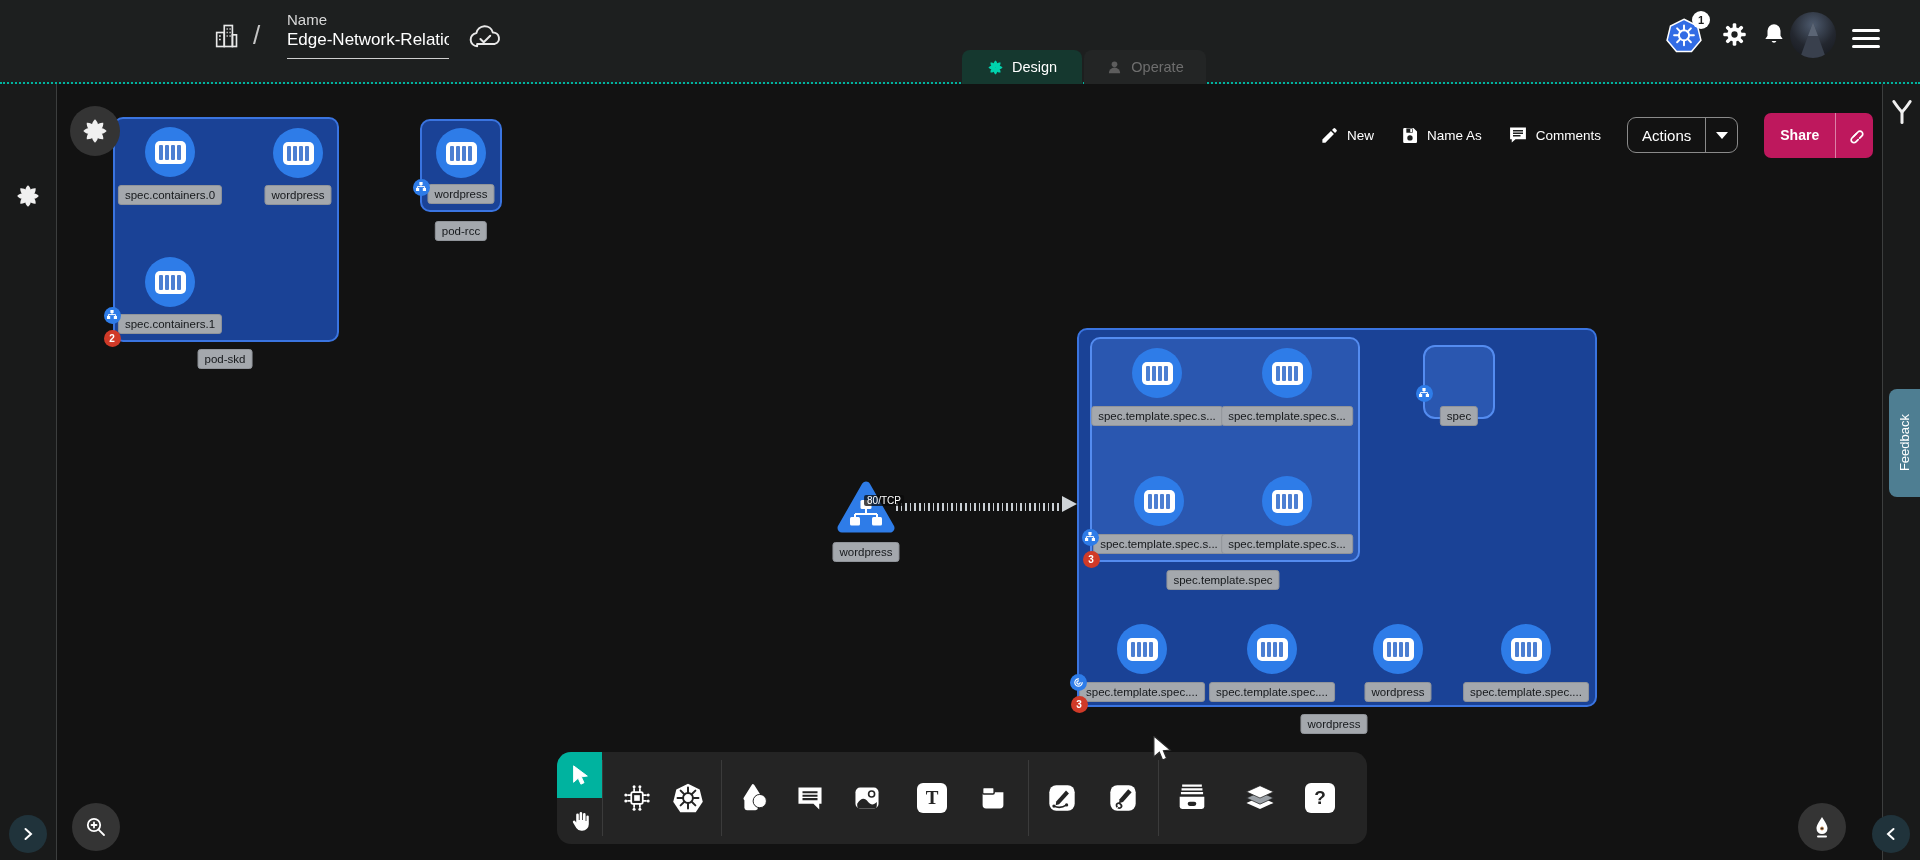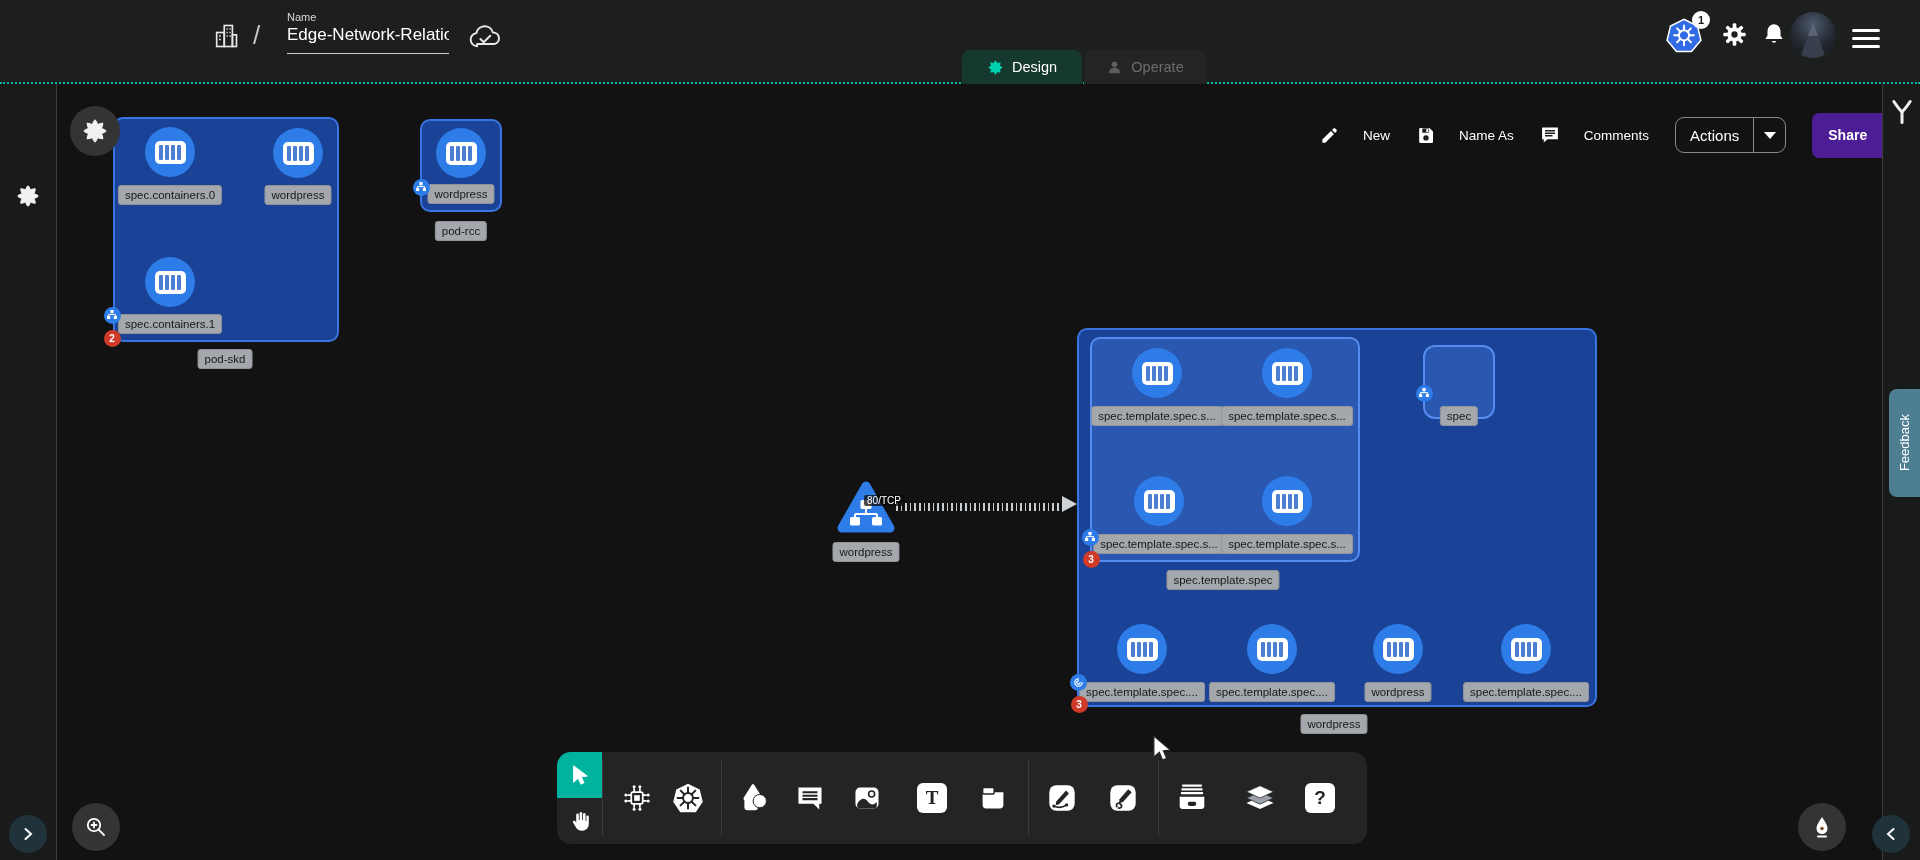--- a/index.html
+++ b/index.html
@@ -4,41 +4,41 @@
 <style>
 *{box-sizing:border-box}
 html,body{margin:0;padding:0;background:#0d0d0d}
 body{font-family:"Liberation Sans",sans-serif;-webkit-font-smoothing:antialiased}
 #stage{position:relative;width:1920px;height:860px;background:#121212;overflow:hidden}
 .abs{position:absolute}
 .flex{display:flex;align-items:center}
 
 .header{position:absolute;left:0;top:0;width:1920px;height:84px;background:#1d1f1f;border-bottom:2px dotted #00B39F;z-index:50}
 .brand-text{color:#fff;font-size:27px;font-weight:700;letter-spacing:2px}
-.name-label{color:#d8d8d8;font-size:11px}
+.name-label{color:#d8d8d8;font-size:15px}
 .name-input{background:transparent;border:none;outline:none;border-bottom:1px solid #cfcfcf;color:#fff;font-size:17px;width:162px;padding:2px 0 8px 0;font-family:"Liberation Sans",sans-serif}
 .slash{color:#c5c5c5;font-size:26px;font-weight:300}
 .tab{height:34px;border-radius:8px 8px 0 0;display:flex;align-items:center;justify-content:center;gap:8px;font-size:14.5px;cursor:pointer}
 .tab.design{width:120px;background:#15382f;color:#fff}
 .tab.operate{width:122px;background:#232525;color:#6e6e6e}
 .hbadge{position:absolute;width:18px;height:18px;border-radius:50%;background:#fff;color:#1c1c1c;font-size:11px;font-weight:700;display:flex;align-items:center;justify-content:center}
 .burger span{display:block;width:28px;height:3px;background:#fff;border-radius:2px;margin:5px 0}
 
 .lside{position:absolute;left:0;top:84px;width:57px;height:776px;background:#191a1a;border-right:1px solid #3c3e3e;z-index:40}
 .rside{position:absolute;left:1882px;top:84px;width:38px;height:776px;background:#191a1a;border-left:1px solid #3c3e3e;z-index:40}
 .feedback{position:absolute;left:1889px;top:389px;width:31px;height:108px;background:#4e7e92;border-radius:8px 0 0 8px;display:flex;align-items:center;justify-content:center;z-index:45;cursor:pointer}
 .vtext{writing-mode:vertical-rl;transform:rotate(180deg);color:#fff;font-size:13px}
 
 .actrow{position:absolute;left:1320px;top:116px;height:38px;display:flex;align-items:center;gap:26px;z-index:30}
-.actitem{display:flex;align-items:center;gap:24px;color:#fff;font-size:13.5px;cursor:pointer;white-space:nowrap}
+.actitem{display:flex;align-items:center;gap:8px;color:#fff;font-size:13.5px;cursor:pointer;white-space:nowrap}
 .actions-btn{display:flex;align-items:center;height:36px;border:1.5px solid #8a8a8a;border-radius:9px;color:#fff;font-size:15px;overflow:hidden;cursor:pointer}
 .actions-btn .lbl{padding:0 14px}
 .actions-btn .car{width:32px;height:100%;display:flex;align-items:center;justify-content:center;border-left:1px solid #8a8a8a}
 .caret{width:0;height:0;border-left:6px solid transparent;border-right:6px solid transparent;border-top:7px solid #fff}
-.share-btn{display:flex;align-items:center;height:45px;background:#4c1d95;border-radius:7px;overflow:hidden;color:#fff;cursor:pointer}
+.share-btn{display:flex;align-items:center;height:45px;background:#be185d;border-radius:7px;overflow:hidden;color:#fff;cursor:pointer}
 .share-btn .lbl{padding:0 16px;font-size:14px;font-weight:600}
 .share-btn .lnk{width:38px;height:100%;display:flex;align-items:center;justify-content:center;border-left:1px solid rgba(255,255,255,.45)}
 
 .grp{position:absolute;background:#1a4296;border:2.5px solid #3a74e0;border-radius:10px;z-index:5;cursor:pointer}
 .grp.inner{background:#2a57b0;border-color:#548cf0;z-index:6}
 .node{position:absolute;width:50px;height:50px;margin:-25px 0 0 -25px;border-radius:50%;background:#2e7ce8;display:flex;align-items:center;justify-content:center;z-index:8;cursor:pointer}
 .cicon{width:31px;height:23px;background:#fff;border-radius:5px;display:flex;align-items:center;justify-content:center;gap:2.5px}
 .cicon i{width:3.5px;height:15px;background:#4c7fd2;border-radius:1px}
 .chip{position:absolute;transform:translateX(-50%);background:#a4a8ad;color:#15181b;font-size:11.5px;line-height:1.3;padding:1.5px 6px;border-radius:3px;white-space:nowrap;z-index:12;border:1px solid #90949a}
 .badge{position:absolute;width:17px;height:17px;margin:-8.5px 0 0 -8.5px;border-radius:50%;display:flex;align-items:center;justify-content:center;z-index:13;cursor:pointer}

